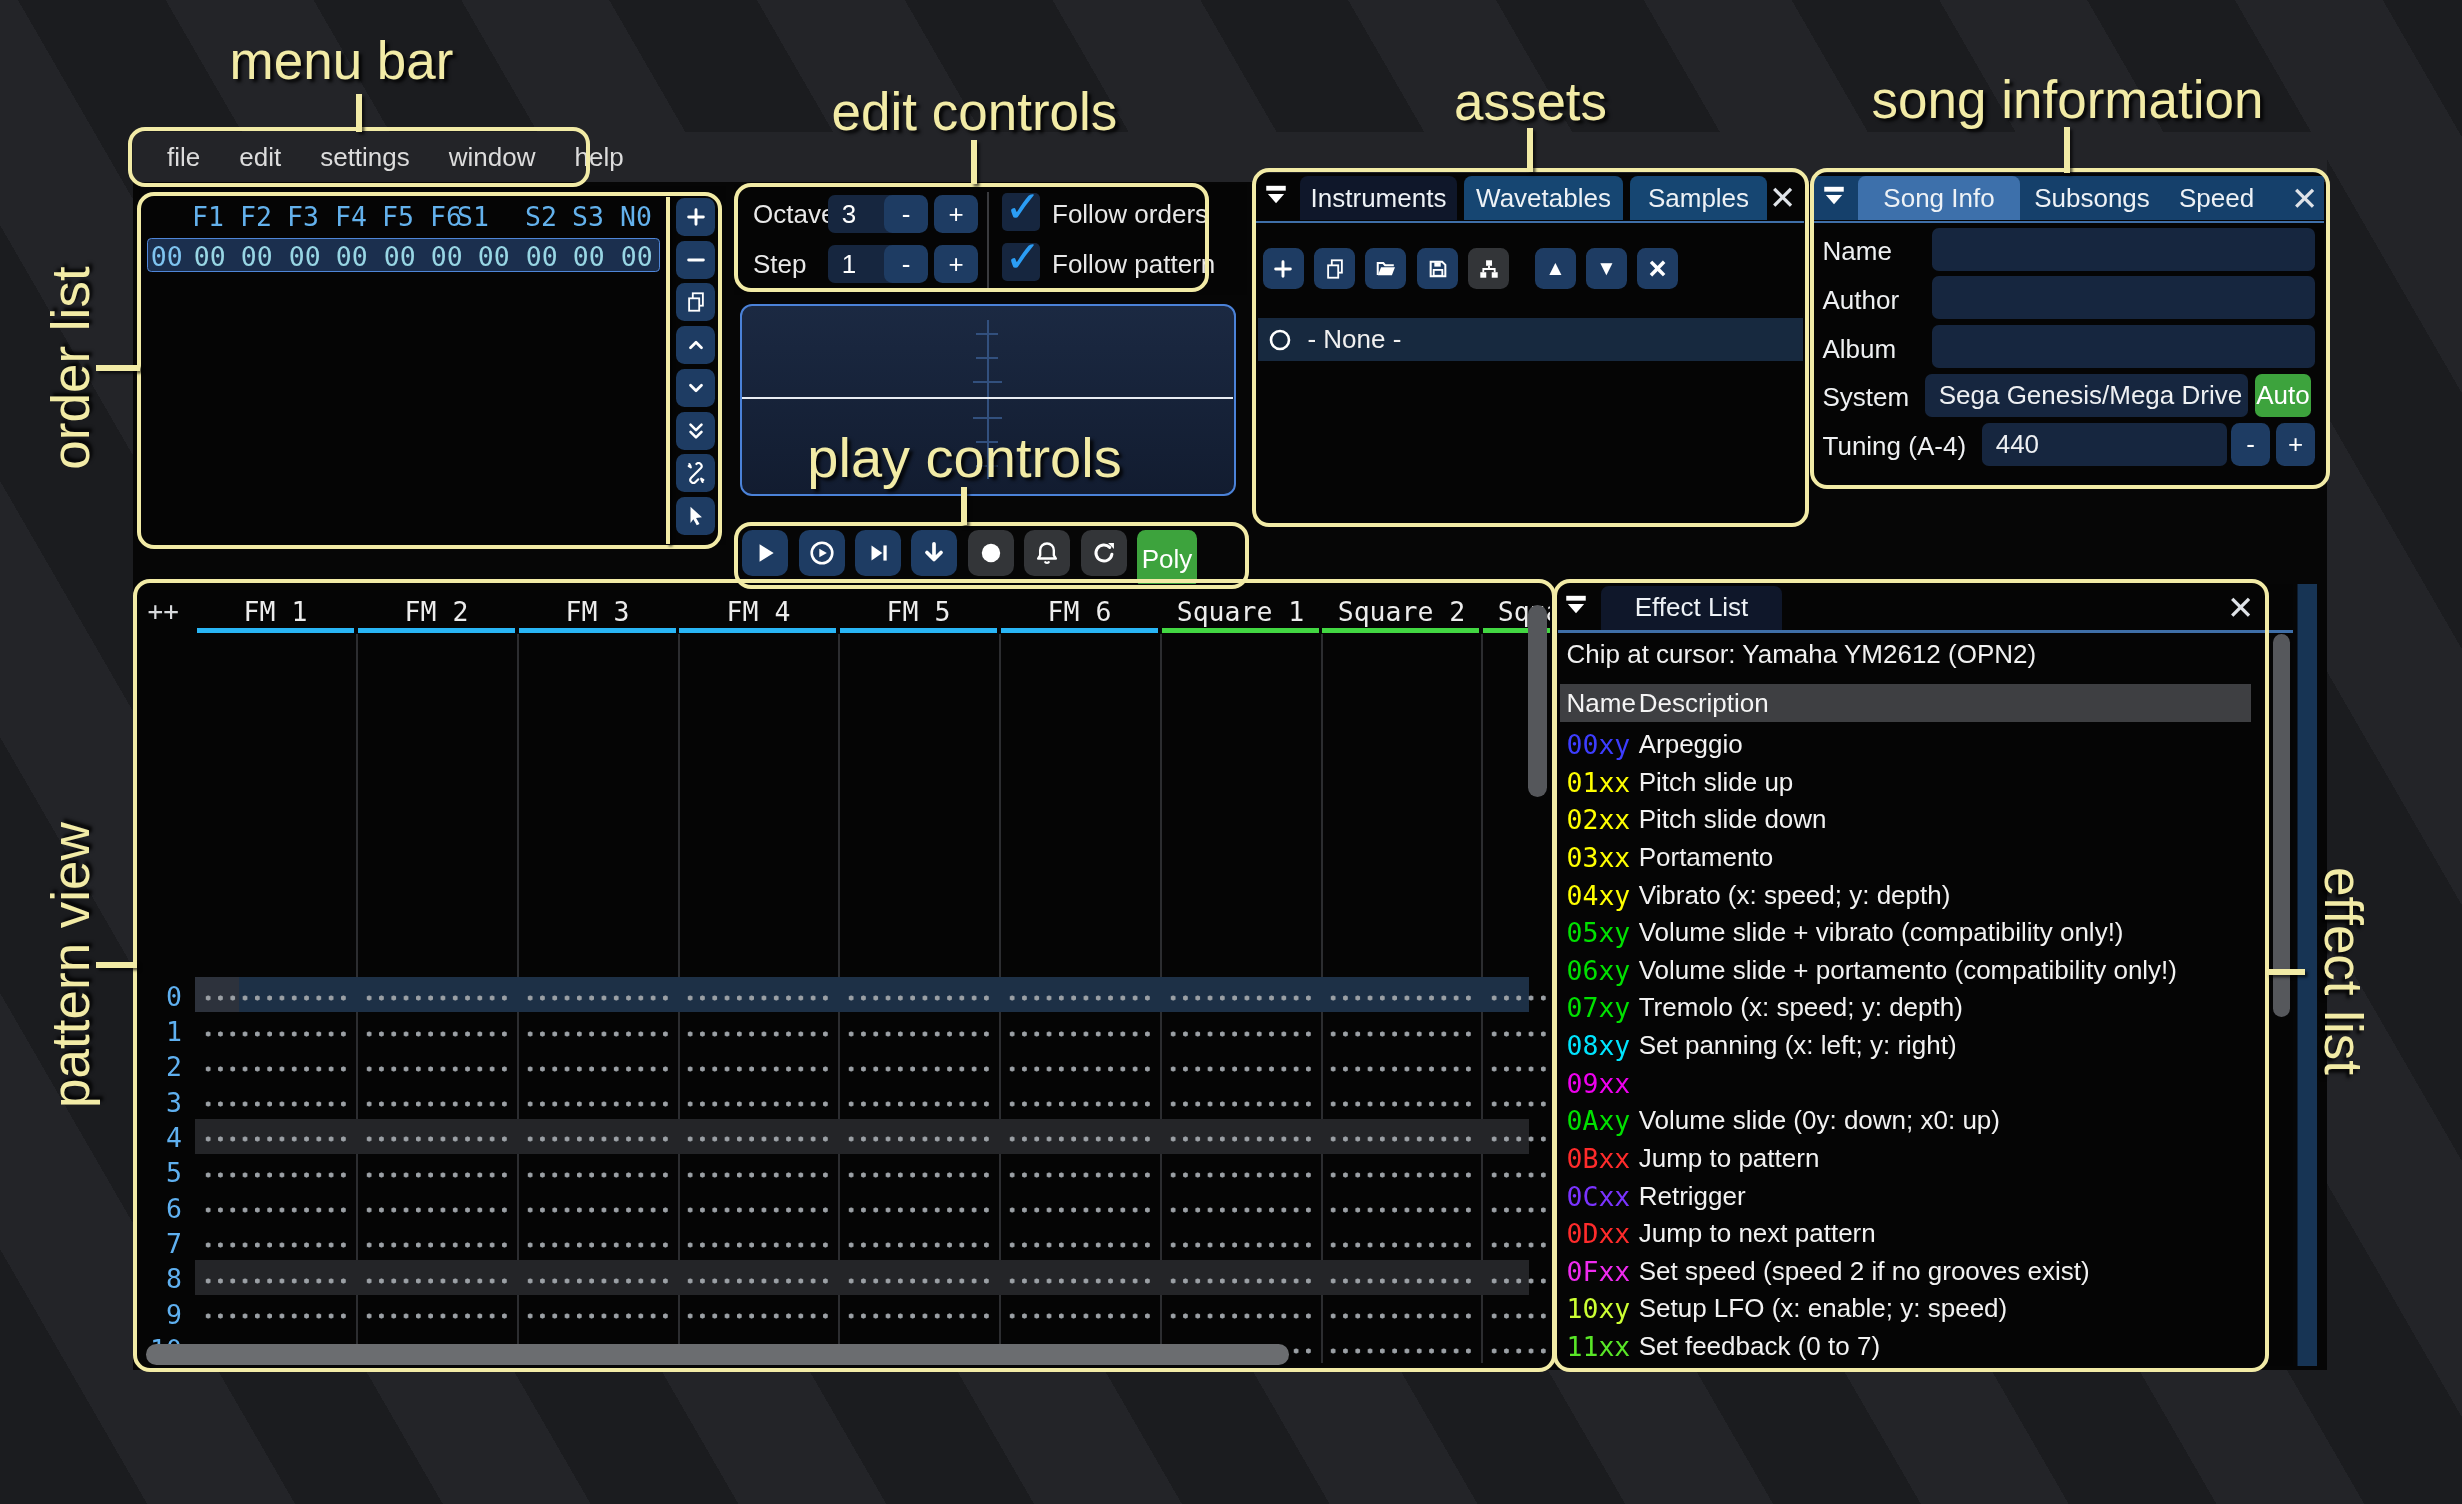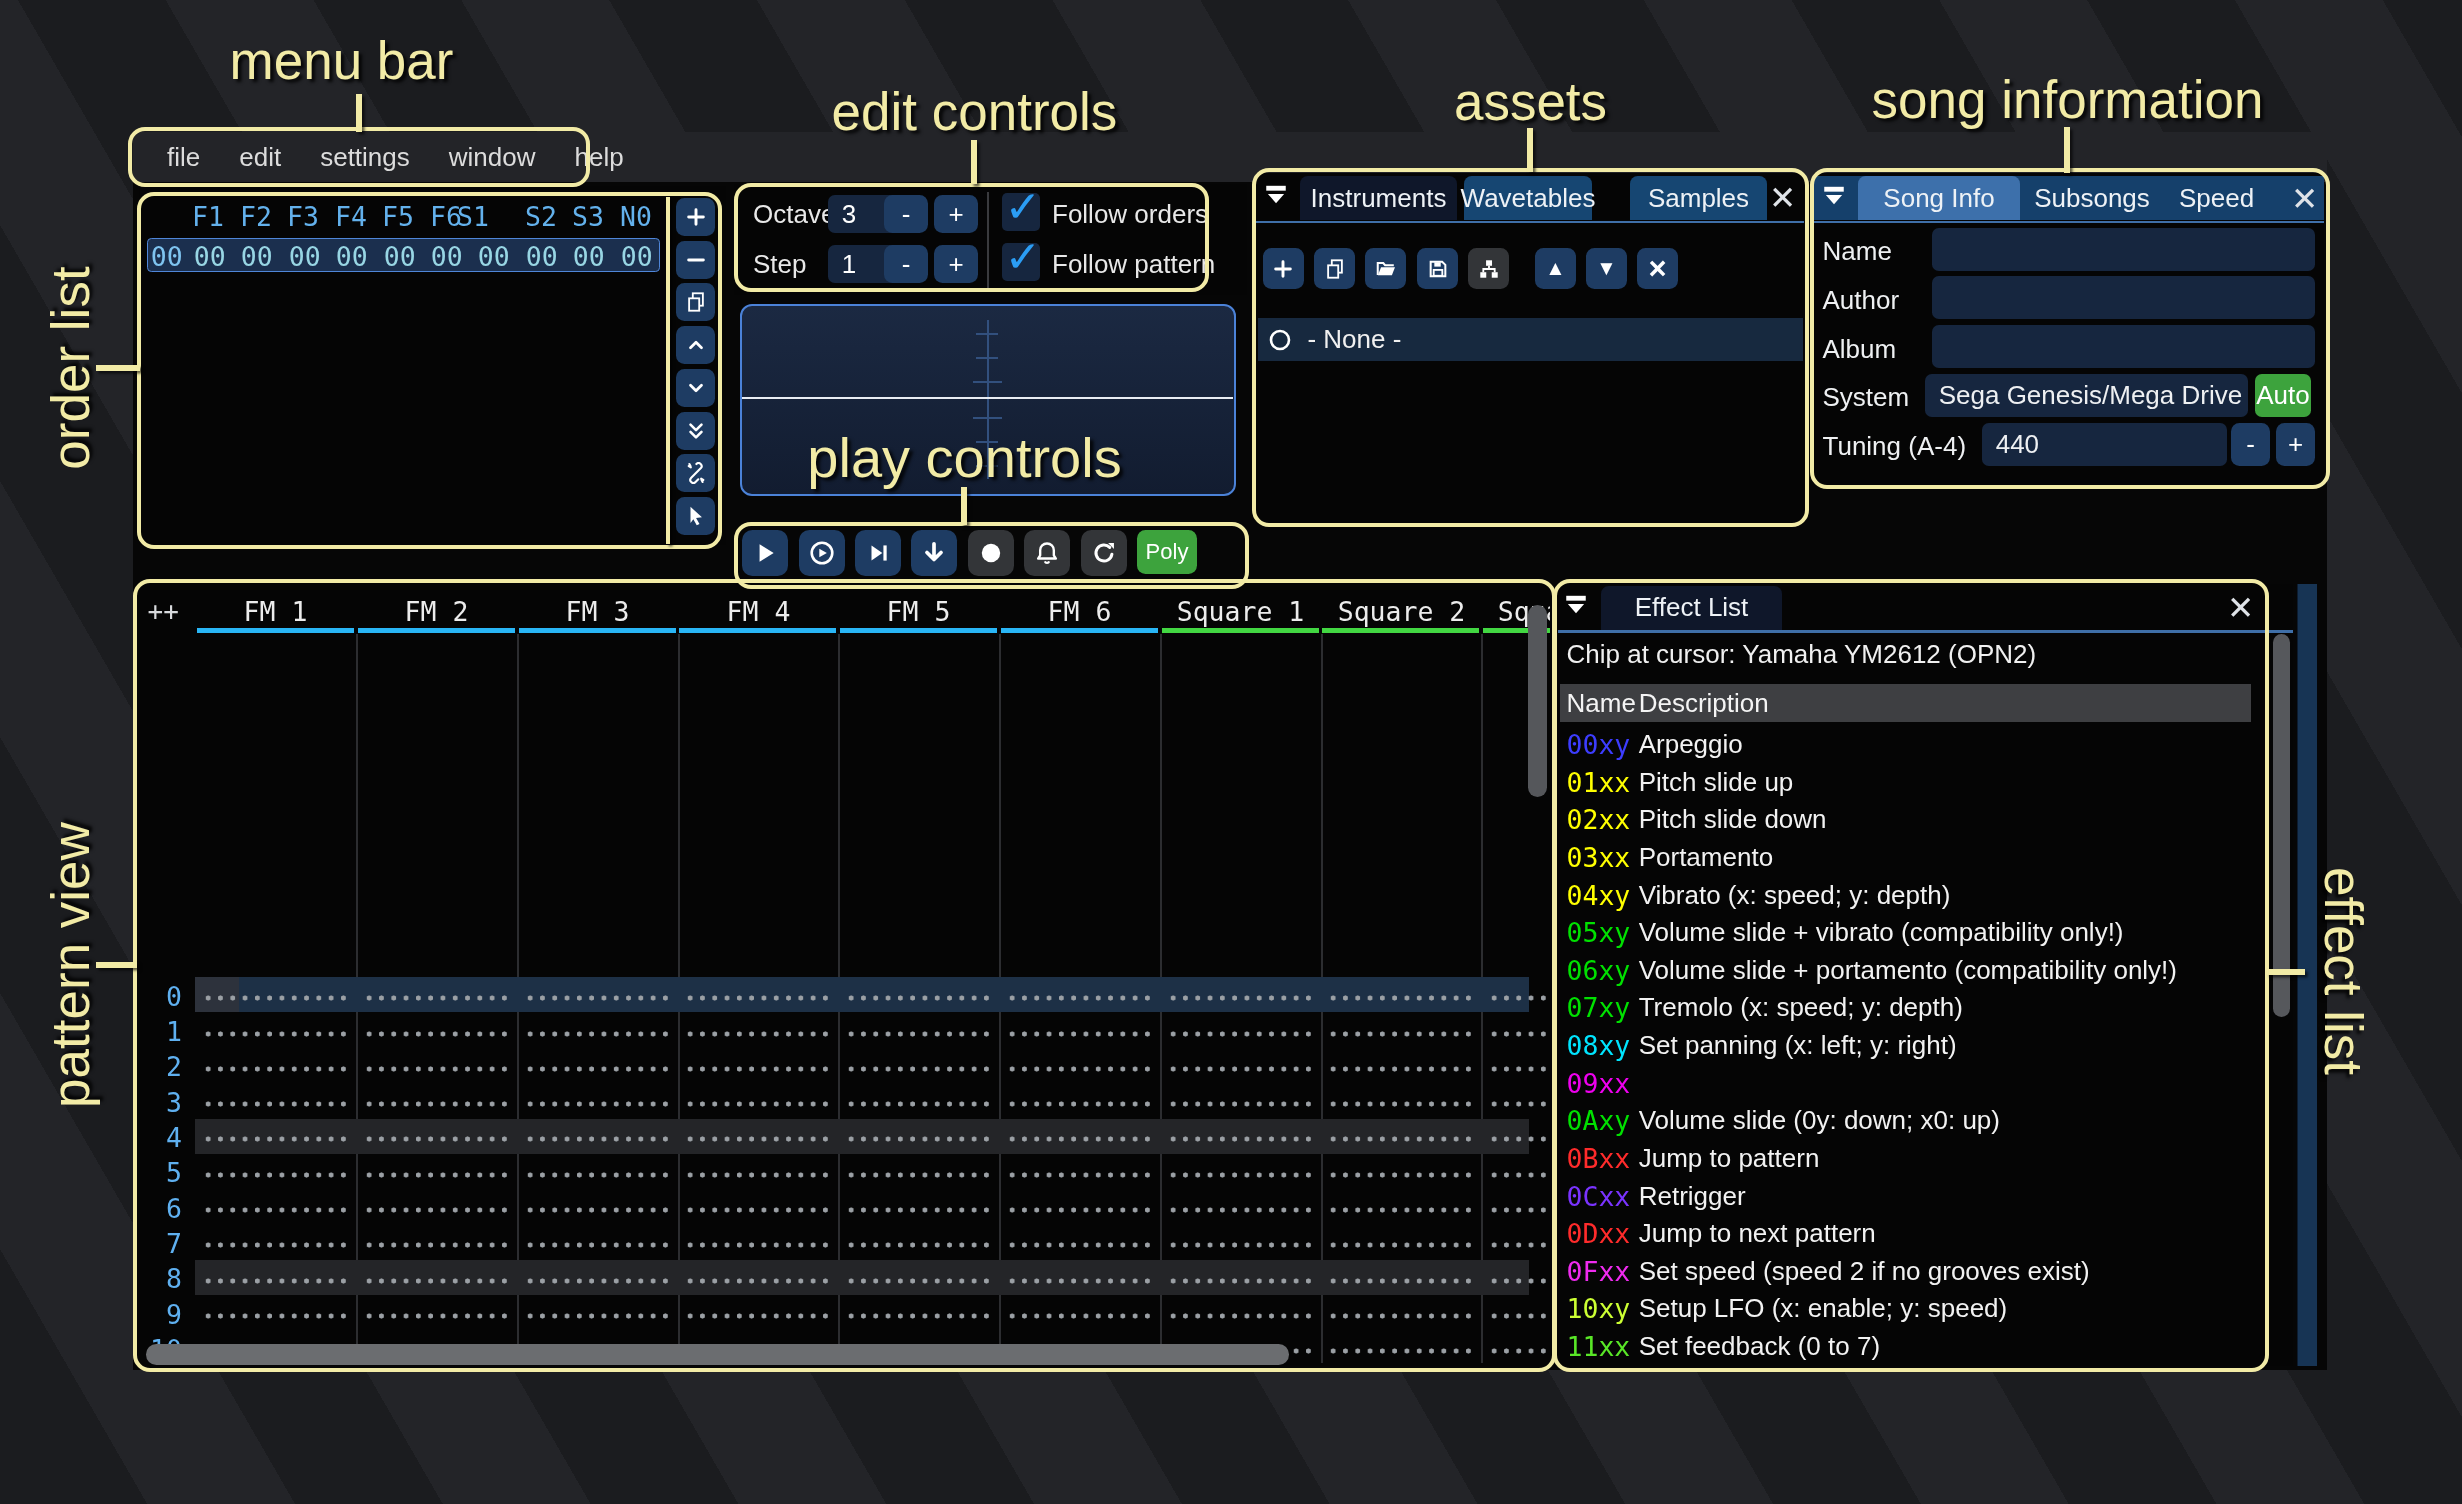--- a/index.html
+++ b/index.html
@@ -44,22 +44,22 @@
 
   
   #osc{position:absolute;left:740px;top:304px;width:496px;height:192px;border:2.6px solid #4b82d8;border-radius:12px;
        background:linear-gradient(#1b2942,#121c30);box-sizing:border-box;}
   .osc-line{position:absolute;background:#32507e;}
 
   
   .pbtn{position:absolute;top:530px;width:46px;height:46px;border-radius:10.3px;background:#1e3c63;display:flex;align-items:center;justify-content:center;}
   .pbtn svg{width:26px;height:26px;}
   .pbtn.gray{background:#333538;}
-  #poly-btn{position:absolute;left:1137px;top:530px;width:60px;height:44px;background:#3da33d;border-radius:8.5px;
-    color:#fff;font-size:22px;display:flex;align-items:center;justify-content:center;}
+  #poly-btn{position:absolute;left:1137px;top:530px;width:60px;height:58px;background:#3da33d;border-radius:8.5px;
+    color:#fff;font-size:26px;display:flex;align-items:center;justify-content:center;}
 
   
   .tab{position:absolute;height:44px;border-radius:7.7px 7.7px 0 0;display:flex;align-items:center;justify-content:center;font-size:26px;color:#eef2f6;}
   .tab.active{background:#0f172a;}
   .tab.inactive{background:#164672;}
   .tab-underline{position:absolute;background:#3f6fa8;}
   .closex{position:absolute;font-size:32.5px;color:#dfe3e8;line-height:1;}
   .collapse-btn{position:absolute;width:32.5px;height:32.5px;}
   .collapse-btn svg{width:26px;height:26px;}
 
@@ -275,21 +275,21 @@
   </div>
 <div id="poly-btn">Poly</div>
 
 <div id="assets-win" class="win">
   <div class="collapse-btn" style="left: 6.8px; top: 8.5px; color: rgb(255, 255, 255);"><svg viewBox="0 0 24 24">
         <rect x="3" y="3.5" width="18" height="4.5" fill="#fff"></rect>
         <path d="M4.5 11h15L12 19.5z" fill="#fff"></path>
       </svg></div>
   <div id="assets-tabs">
       <div class="tab active" style="left: 44px; top: 3.4px; width: 157px;">Instruments</div>
-      <div class="tab inactive" style="left: 208px; top: 3.4px; width: 128px;">Wavetables</div>
+      <div class="tab inactive" style="left: 208px; top: 3.4px; width: 159px;">Wavetables</div>
       <div class="tab inactive" style="left: 374px; top: 3.4px; width: 137px;">Samples</div>
     </div>
   <div class="closex" style="left:513px;top:8.5px;">✕</div>
   <div class="tab-underline" style="left:0;top:48px;width:548px;height:1.7px;"></div>
   <div id="assets-toolbar">
       <div class="ibtn" style="left: 6.8px; top: 75px; width: 41px; height: 41px;">
         <svg viewBox="0 0 24 24">
           <path d="M12 4v16M4 12h16" stroke="#fff" stroke-width="3.2" stroke-linecap="round" fill="none"></path>
         </svg>
       </div>

